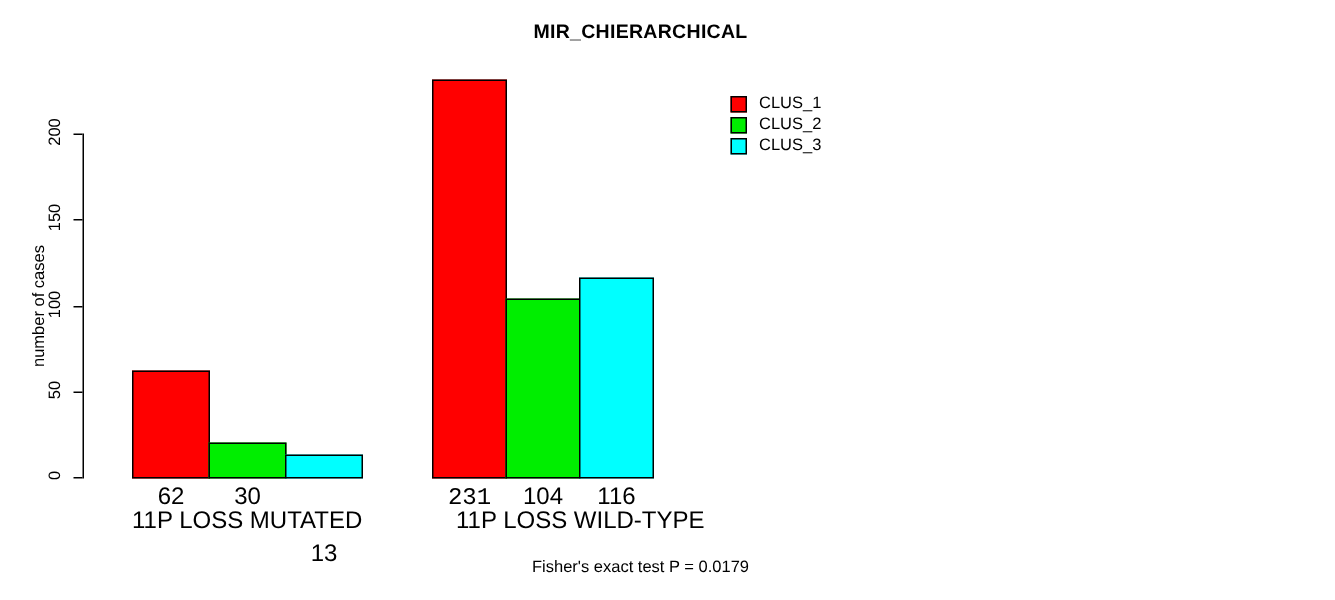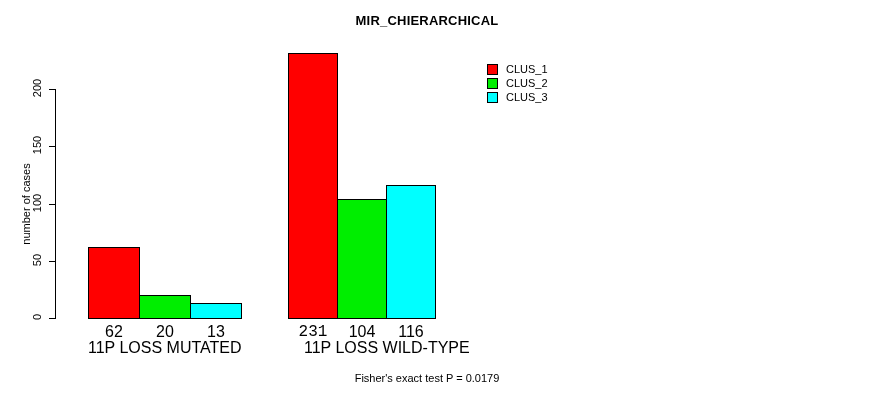--- a/index.html
+++ b/index.html
@@ -164,22 +164,22 @@
       <div class="abs bar" style="left: 88px; width: 52px; height: 72px; top: 247px; bottom: auto; background: rgb(255, 0, 0);"></div>
       <div class="abs bar" style="left: 139px; width: 52px; height: 24px; top: 295px; bottom: auto; background: rgb(0, 238, 0);"></div>
       <div class="abs bar" style="left: 190px; width: 52px; height: 16px; top: 303px; bottom: auto; background: rgb(0, 255, 255);"></div>
       <div class="abs bar" style="left: 288px; width: 50px; height: 266px; top: 53px; bottom: auto; background: rgb(255, 0, 0);"></div>
       <div class="abs bar" style="left: 337px; width: 50px; height: 120px; top: 199px; bottom: auto; background: rgb(0, 238, 0);"></div>
       <div class="abs bar" style="left: 386px; width: 50px; height: 134px; top: 185px; bottom: auto; background: rgb(0, 255, 255);"></div>
     </div>
 
   <div class="abs" id="category-labels">
       <div class="abs count-label" style="left: 88px; width: 52px;">62</div>
-      <div class="abs count-label" style="left: 139px; width: 52px;">20</div>
-      <div class="abs count-label" style="left: 190px; width: 52px;">13</div>
+      <div class="abs count-label" style="left: 139px; width: 52px;">30</div>
+      <div class="abs count-label" style="left: 190px; width: 52px; margin-top: 38px;">13</div>
       <div class="abs group-label" style="left: 88px; width: 153px;">11P LOSS MUTATED</div>
       <div class="abs count-label" style="left: 288px; width: 50px; font-family: Liberation Mono, monospace;">231</div>
       <div class="abs count-label" style="left: 337px; width: 50px;">104</div>
       <div class="abs count-label" style="left: 386px; width: 50px;">116</div>
       <div class="abs group-label" style="left: 304px; width: 147px;">11P LOSS WILD-TYPE</div>
     </div>
 
   <div class="abs" id="legend">
       <div class="legend-row">
         <span class="legend-swatch" style="background: rgb(255, 0, 0);"></span>

